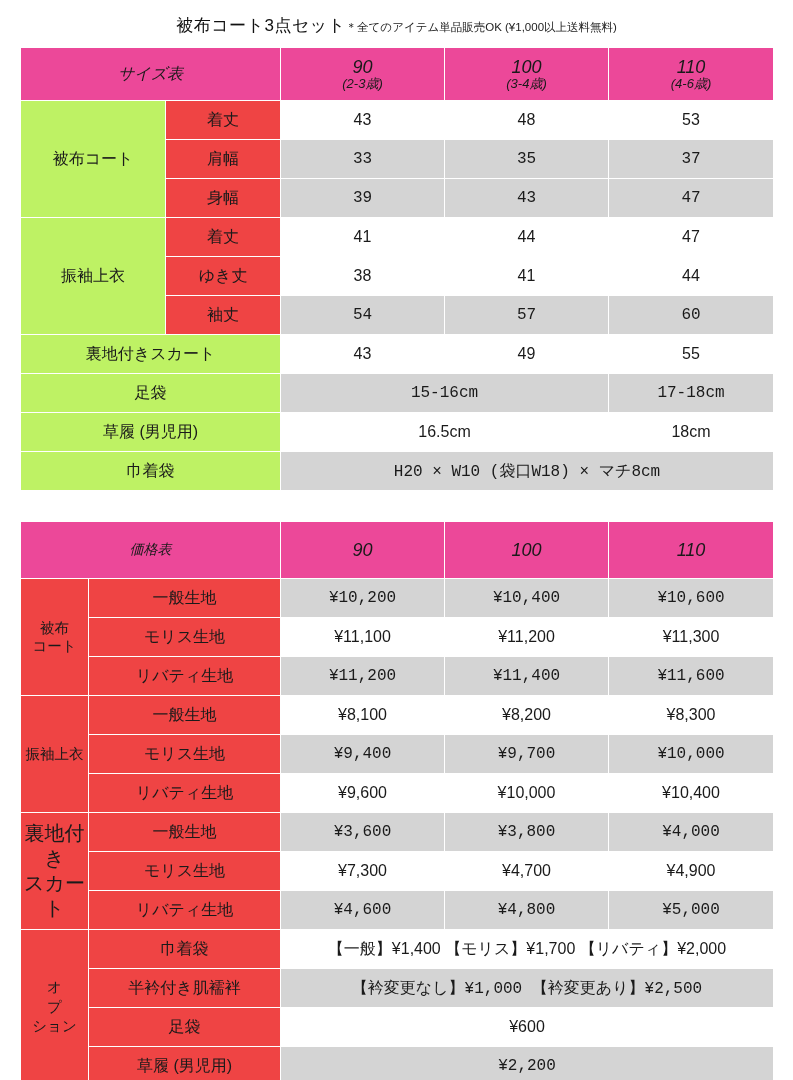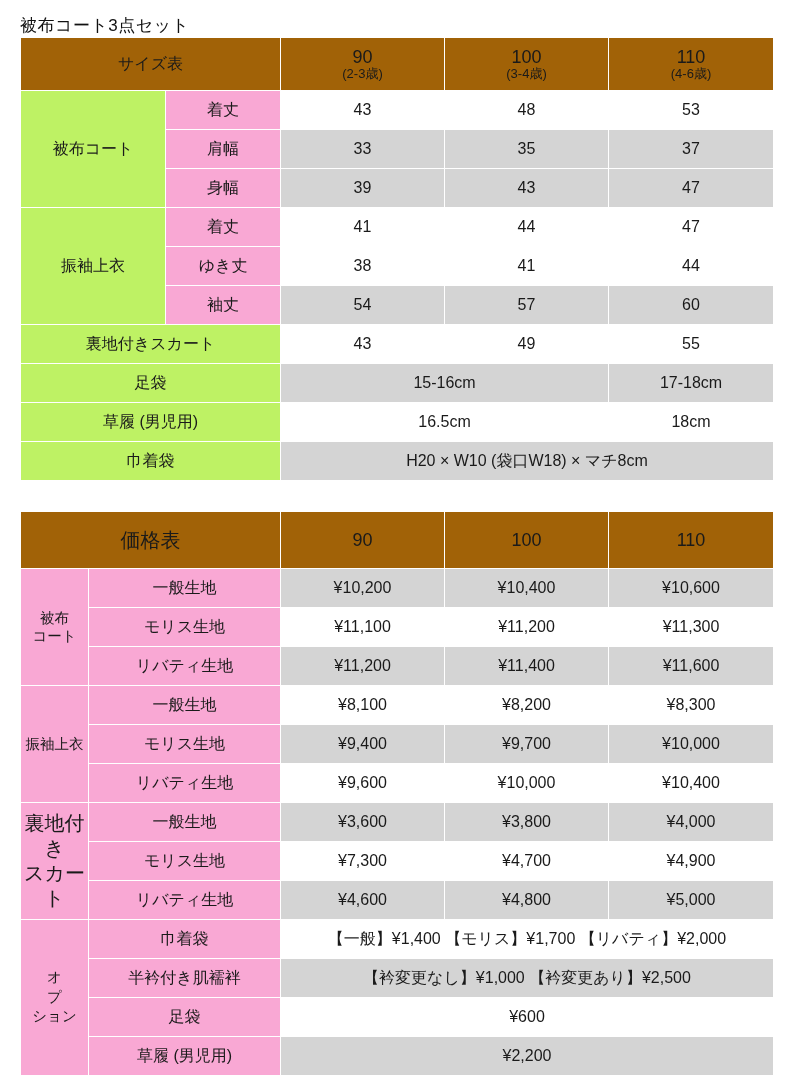--- a/index.html
+++ b/index.html
@@ -16,21 +16,22 @@
   }
   .page {
     width: 793px;
     height: 1080px;
     box-sizing: border-box;
     padding: 14px 20px 0 20px;
   }
   .header-row {
     display: flex;
     align-items: flex-end;
-    justify-content: space-between;
+    justify-content: center;
+    margin-bottom: 10px;
   }
   .main-title {
     font-size: 17px;
     font-weight: normal;
     color: #111111;
     letter-spacing: 0.5px;
   }
   .note {
     font-size: 11.5px;
     color: #222222;
@@ -46,66 +47,69 @@
     border: 1px solid #ffffff;
     text-align: center;
     vertical-align: middle;
     font-size: 16px;
     padding: 0;
     height: 38px;
     color: #1a1a1a;
   }
   
   .hdr-dark {
-    background: #a16207;
+    background: #ec4899;
     color: #ffffff;
     font-size: 17px;
+    font-style: italic;
   }
   .hdr-dark .sub {
     display: block;
     font-size: 13px;
     line-height: 1.1;
     margin-top: -1px;
   }
   .hdr-dark .big {
     display: block;
     font-size: 18px;
     line-height: 1.15;
   }
   .lbl-blue {
-    background: #f9a8d4;
+    background: #ef4444;
     color: #13425f;
     font-size: 15.5px;
   }
   .lbl-blue-lg {
     background: #bef264;
     color: #13425f;
     font-size: 16px;
   }
   .cell-white {
     background: #ffffff;
   }
   .cell-gray {
     background: #d4d4d4;
+    font-family: Liberation Mono, monospace;
   }
   .vert {
     line-height: 1.25;
   }
   .spacer {
     height: 30px;
   }
   .small-val { font-size: 15px; }
 </style>
 </head>
 <body>
 
 <div class="page">
 
   <div class="header-row">
     <div class="main-title">被布コート3点セット</div>
+    <div class="note">＊全てのアイテム単品販売OK (¥1,000以上送料無料)</div>
   </div>
 
   <table class="grid">
     <colgroup>
       <col style="width:145px">
       <col style="width:115px">
       <col style="width:164px">
       <col style="width:164px">
       <col style="width:165px">
     </colgroup>
@@ -197,21 +201,21 @@
   <table class="grid">
     <colgroup>
       <col style="width:68px">
       <col style="width:192px">
       <col style="width:164px">
       <col style="width:164px">
       <col style="width:165px">
     </colgroup>
     <tbody>
       <tr>
-        <td class="hdr-dark" colspan="2" style="height:56px;font-size:20px">価格表</td>
+        <td class="hdr-dark" colspan="2" style="height:56px;font-size:14px">価格表</td>
         <td class="hdr-dark" style="font-size:18px">90</td>
         <td class="hdr-dark" style="font-size:18px">100</td>
         <td class="hdr-dark" style="font-size:18px">110</td>
       </tr>
 
       <tr>
         <td class="lbl-blue vert" rowspan="3" style="font-size:14.5px">被布<br>コート</td>
         <td class="lbl-blue">一般生地</td>
         <td class="cell-gray">¥10,200</td>
         <td class="cell-gray">¥10,400</td>

